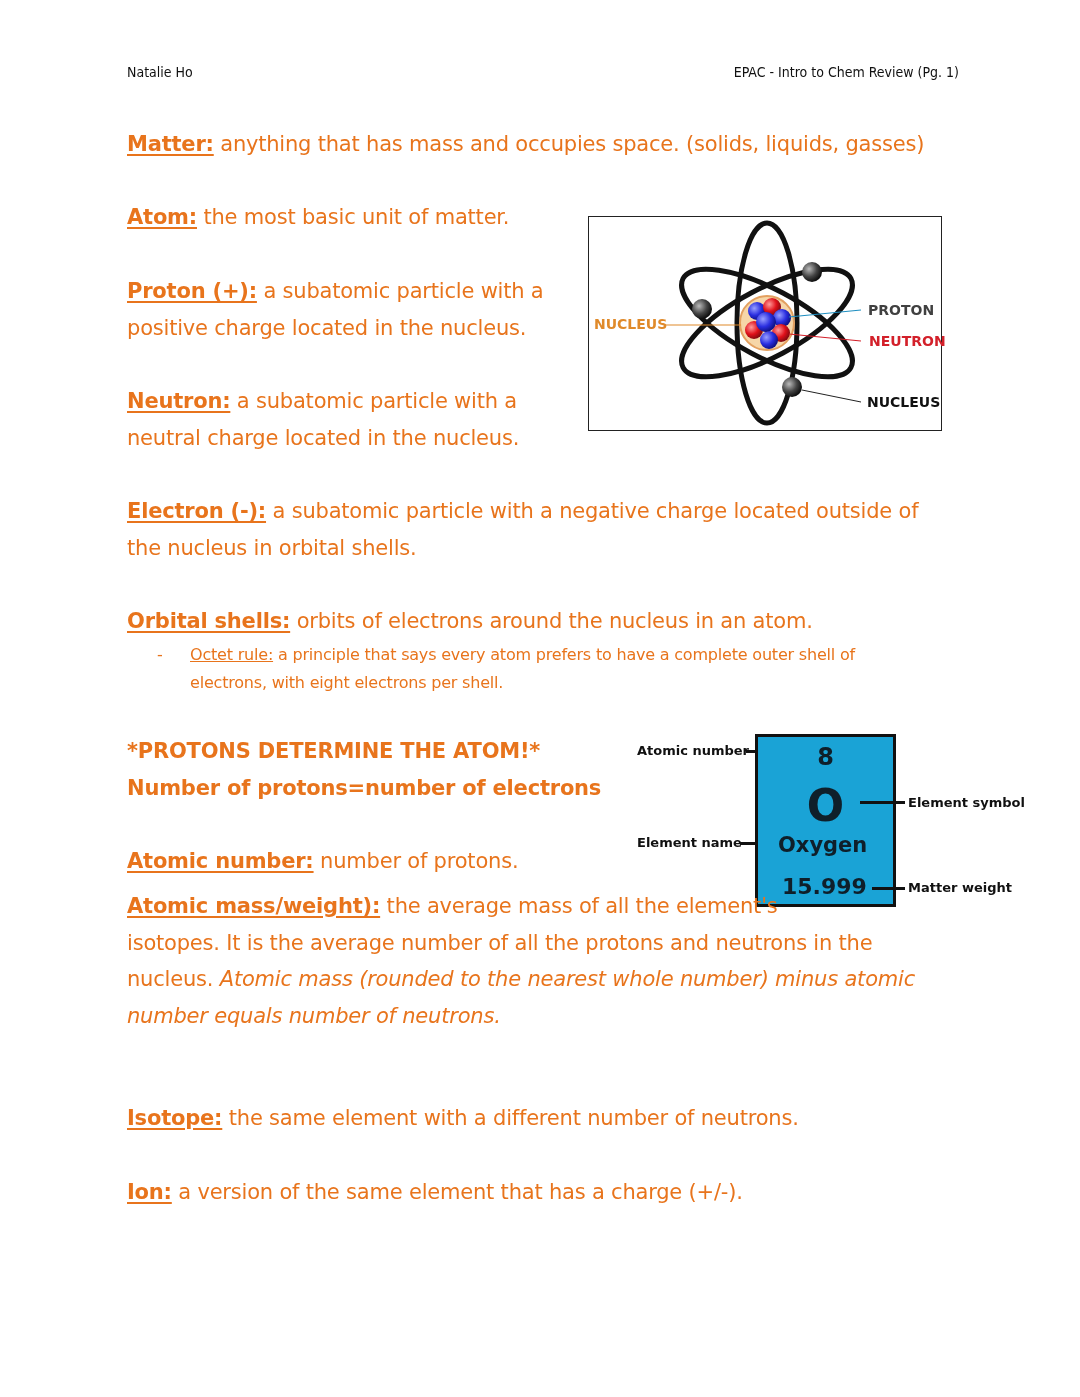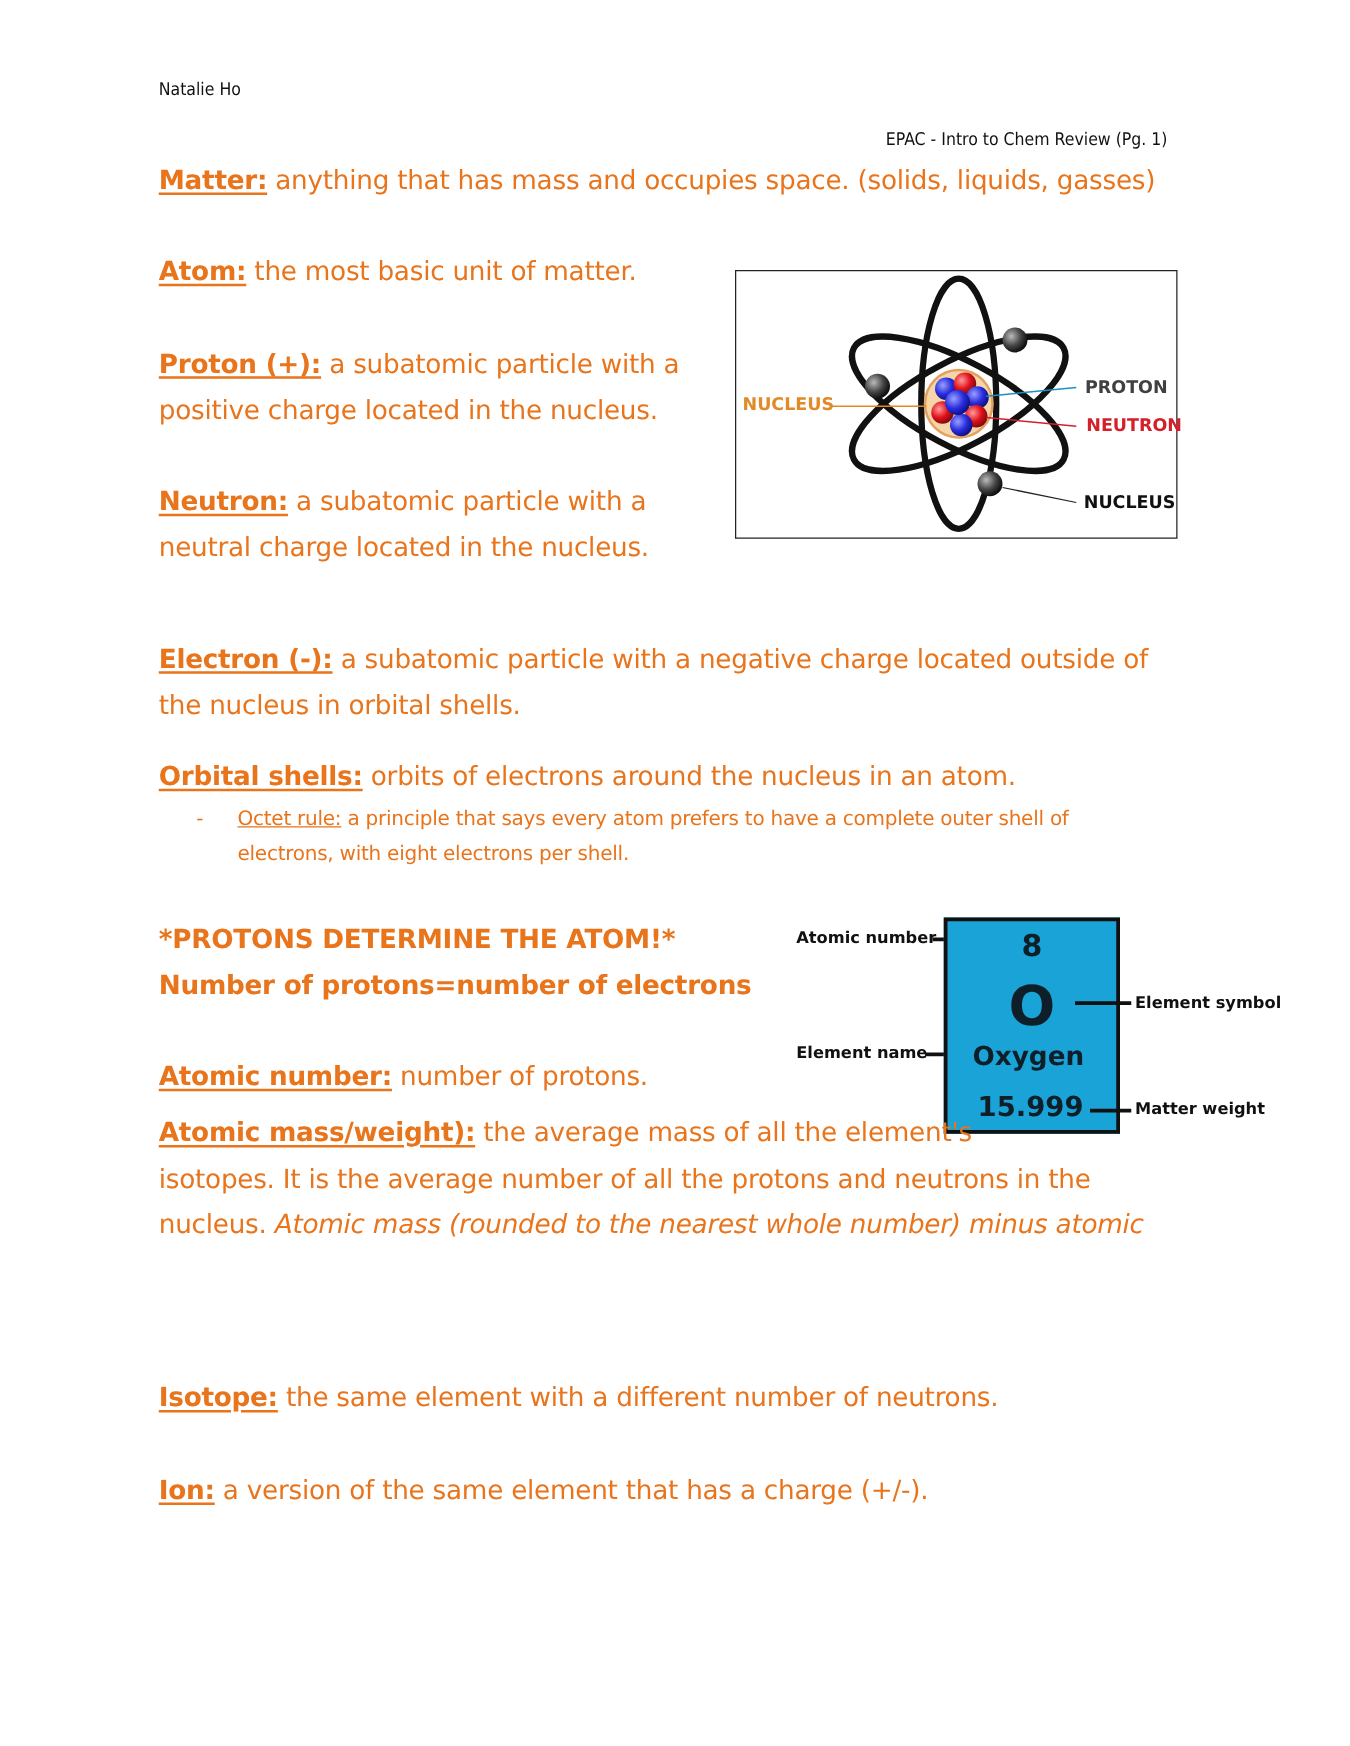--- a/index.html
+++ b/index.html
@@ -1,19 +1,19 @@
 <!DOCTYPE html>
 <html><head>
 <meta charset="utf-8">
 <style>
   html, body { margin:0; padding:0; background:#ffffff; }
   body { width:1080px; height:1397px; position:relative; overflow:hidden; font-family:"DejaVu Sans", sans-serif; }
   .hdr { position:absolute; top:64px; font-size:14px; color:#111; font-family:"DejaVu Sans Condensed","DejaVu Sans",sans-serif; }
   .hdr-left { left:127px; }
-  .hdr-right { right:146px;margin-top:40px; }
+  .hdr-right { right:121px; }
   .para { position:absolute; left:127px; color:#e8741c; font-size:21px; line-height:36.5px; letter-spacing:-0.2px; }
   .term { font-weight:bold; text-decoration:underline; text-underline-offset:3px; }
   .em { font-style:italic; }
   .small { font-size:16px; line-height:28px; }
   .bold { font-weight:bold; }
   .bullet { position:absolute; left:157px; color:#e8741c; font-size:16px; }
   .u { text-decoration:underline; }
 
   .atom-box { position:absolute; left:588px; top:216px; width:352px; height:213px; border:1.5px solid #222; background:#fff; }
   .atom-box svg { position:absolute; left:0; top:0; }
@@ -88,21 +88,21 @@
     <line x1="200" y1="100" x2="272" y2="93" stroke="#1f8fc1" stroke-width="1.2"></line>
     <line x1="200" y1="117" x2="272" y2="124" stroke="#d3202a" stroke-width="1.2"></line>
     <line x1="213" y1="173" x2="272" y2="185" stroke="#222" stroke-width="1"></line>
   </svg>
   <div class="lbl" style="left:5px; top:99px; color:#e08a2a;">NUCLEUS</div>
   <div class="lbl" style="left:279px; top:85px; color:#404040;">PROTON</div>
   <div class="lbl" style="left:280px; top:116px; color:#d3202a;">NEUTRON</div>
   <div class="lbl" style="left:278px; top:177px; color:#111;">NUCLEUS</div>
 </div>
 
-<div class="para" style="top:493px;margin-top:16px;">
+<div class="para" style="top:493px;">
   <span class="term">Electron (-):</span><span> a subatomic particle with a negative charge located outside of</span><br>
   <span>the nucleus in orbital shells.</span>
 </div>
 
 <div class="para" style="top:603px;">
   <span class="term">Orbital shells:</span><span> orbits of electrons around the nucleus in an atom.</span>
 </div>
 
 <div class="bullet" style="top:645px;">-</div>
 <div class="para small" style="left:190px; top:641px;">
@@ -133,20 +133,21 @@
   <div class="arrow" style="left:860px; top:801px; width:45px;"></div>
   <div class="elem-lbl" style="left:908px; top:795px;">Element symbol</div>
   <div class="arrow" style="left:872px; top:887px; width:33px;"></div>
   <div class="elem-lbl" style="left:908px; top:880px;">Matter weight</div>
 </div>
 
 <div class="para" style="top:888px;">
   <span class="term">Atomic mass/weight):</span><span> the average mass of all the element's</span><br>
   <span>isotopes. It is the average number of all the protons and neutrons in the</span><br>
   <span>nucleus. </span><span class="em">Atomic mass (rounded to the nearest whole number) minus atomic</span><br>
+  <span class="em">number equals number of neutrons.</span>
 </div>
 
 <div class="para" style="top:1100px;">
   <span class="term">Isotope:</span><span> the same element with a different number of neutrons.</span>
 </div>
 
 <div class="para" style="top:1174px;">
   <span class="term">Ion:</span><span> a version of the same element that has a charge (+/-).</span>
 </div>
 

